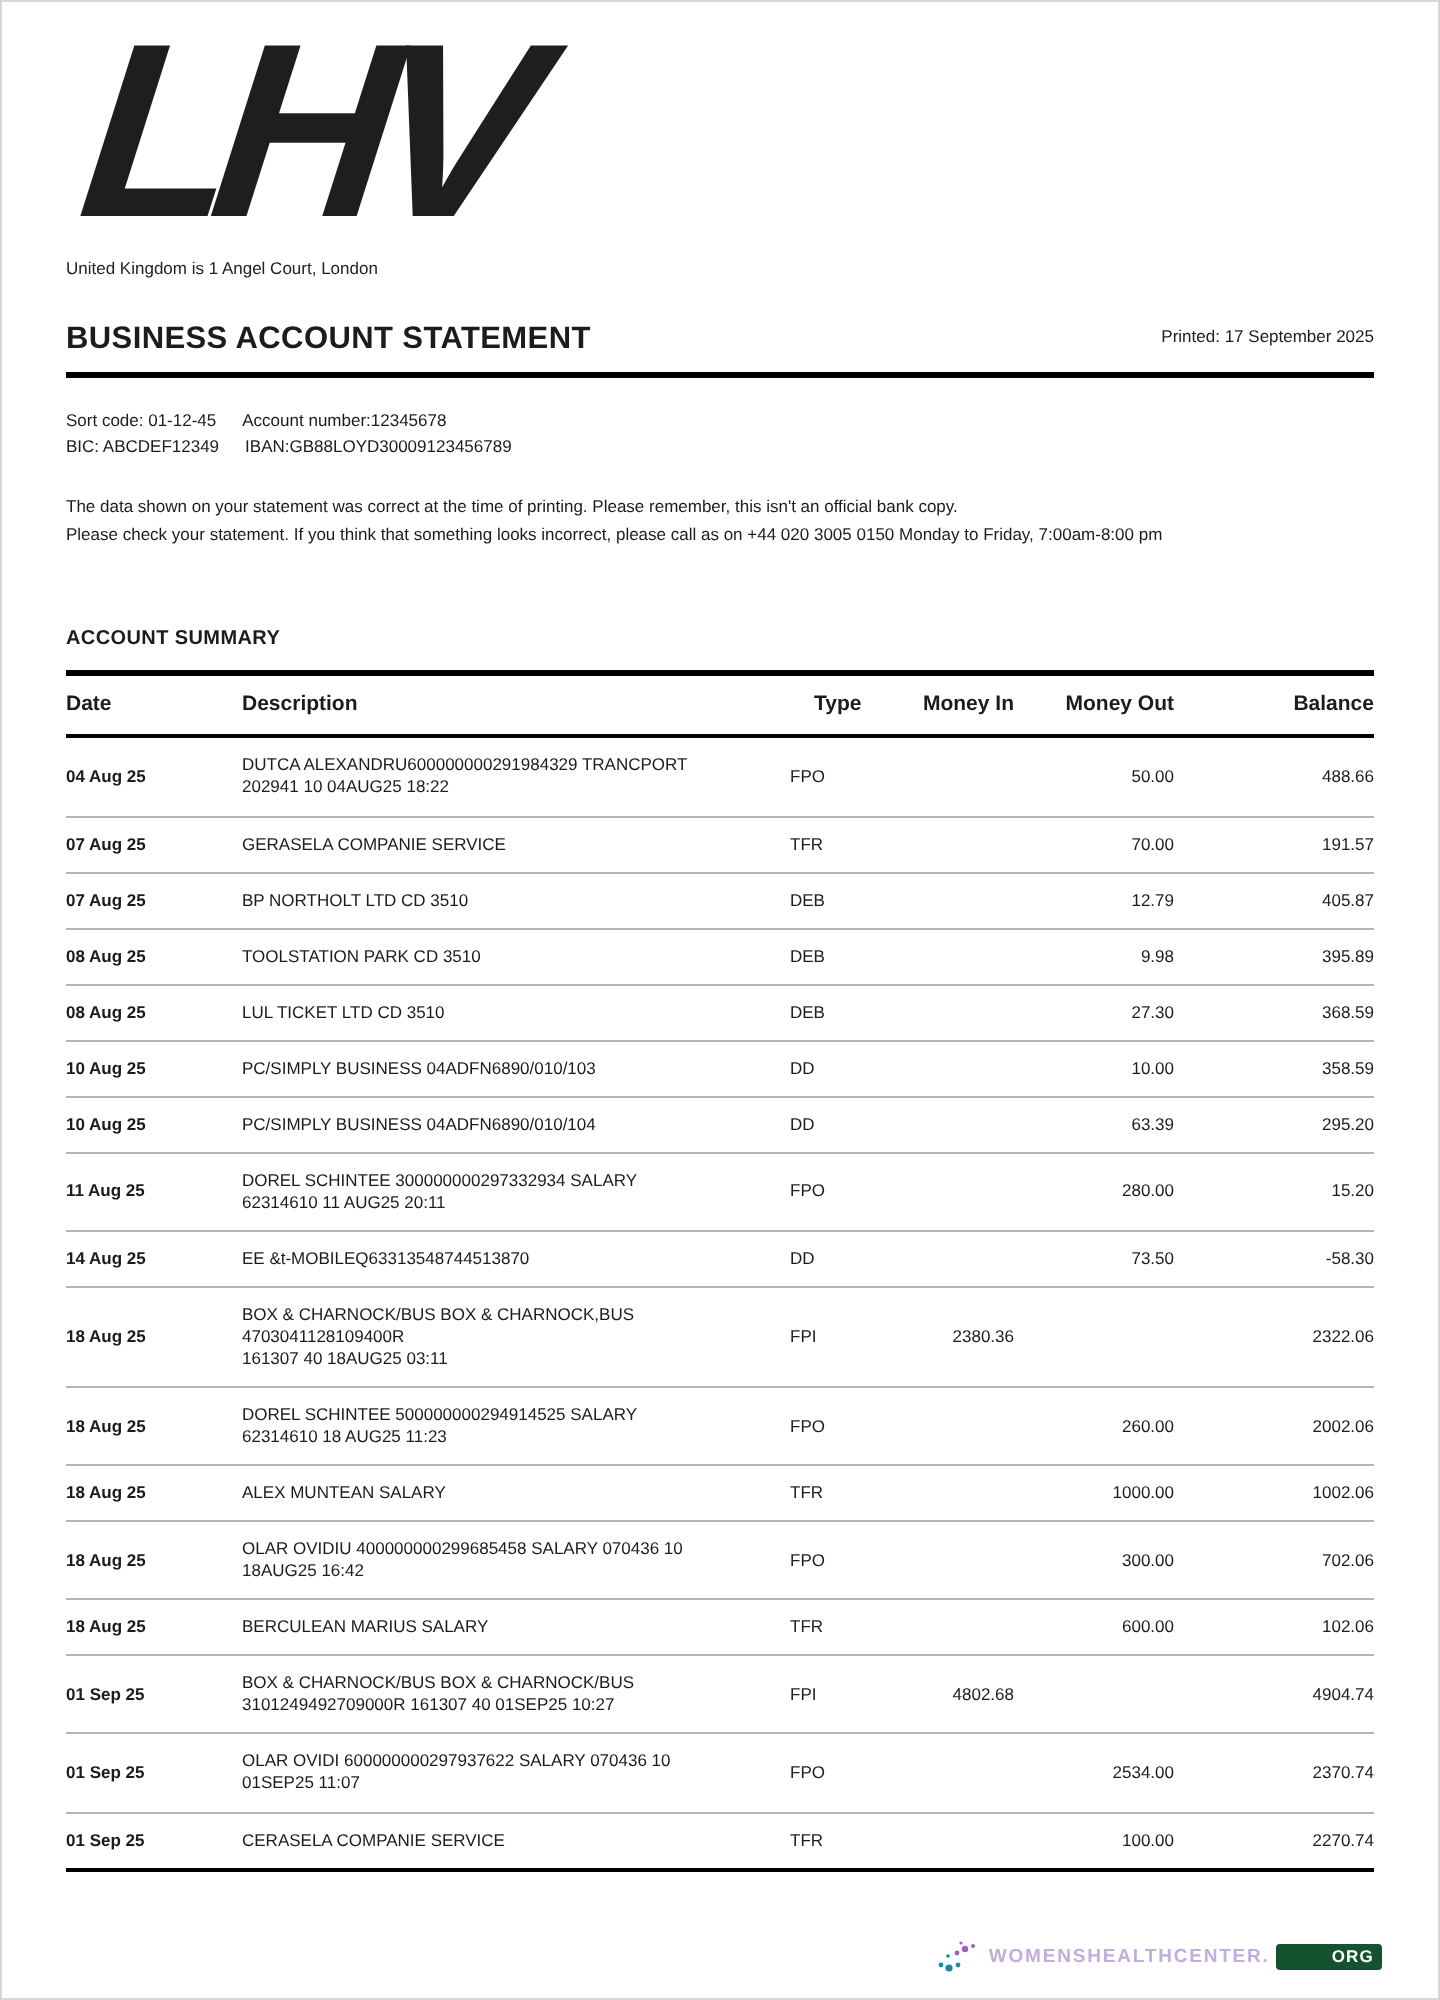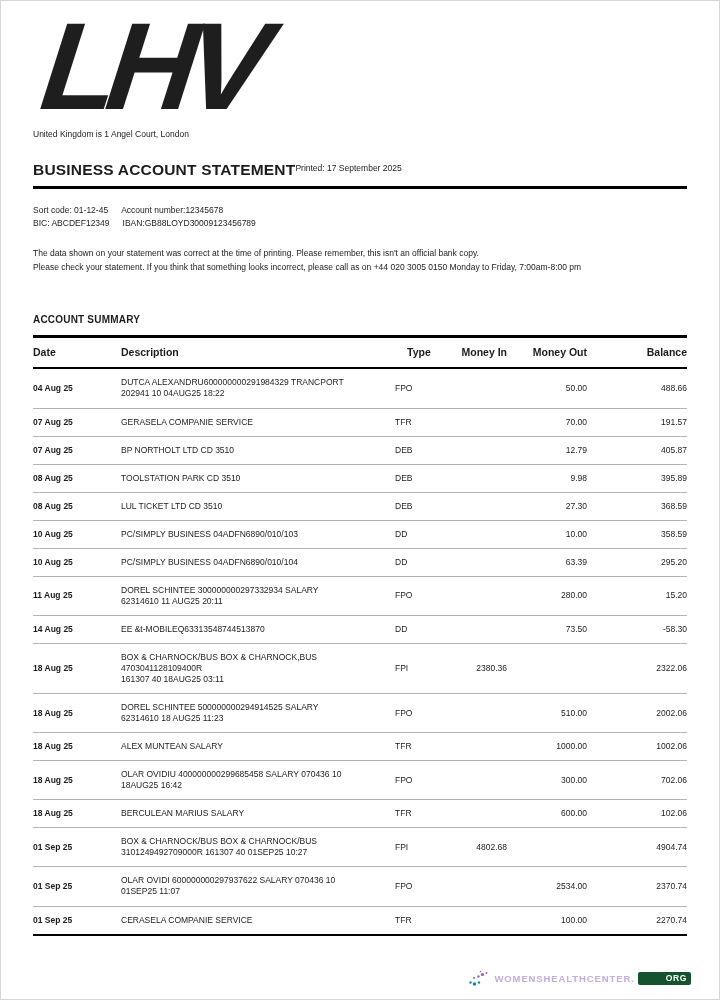--- a/index.html
+++ b/index.html
@@ -25,21 +25,21 @@
     transform:skewX(-7deg);
     transform-origin:left bottom;
     color:#1e1e1e;
     white-space:nowrap;
   }
   .tagline { margin-top:13px; font-size:8.5px; color:#222; }
 
   
   .title-bar {
     margin-top:22px;
-    display:flex; align-items:flex-start;
+    display:flex; justify-content:space-between; align-items:flex-start;
     border-bottom:3px solid #000;
     padding-bottom:7px;
   }
   .title { font-size:15.5px; font-weight:bold; letter-spacing:0.2px; }
   .printed { font-size:8.5px; margin-top:2px; }
 
   
   .account-block { display:flex; margin-top:15px; font-size:8.5px; line-height:1.55; }
   .acct-left { width:130px; }
   .acct-name { font-weight:bold; }
@@ -254,21 +254,21 @@
             <td class="cell-balance">2322.06</td>
           </tr>
           <tr>
             <td class="cell-date">18 Aug 25</td>
             <td class="cell-desc">
               <div>DOREL SCHINTEE 500000000294914525 SALARY</div>
               <div>62314610 18 AUG25 11:23</div>
             </td>
             <td class="cell-type">FPO</td>
             <td class="cell-in"></td>
-            <td class="cell-out">510.00</td>
+            <td class="cell-out">260.00</td>
             <td class="cell-balance">2002.06</td>
           </tr>
           <tr>
             <td class="cell-date">18 Aug 25</td>
             <td class="cell-desc">
               <div>ALEX MUNTEAN SALARY</div>
             </td>
             <td class="cell-type">TFR</td>
             <td class="cell-in"></td>
             <td class="cell-out">1000.00</td>

